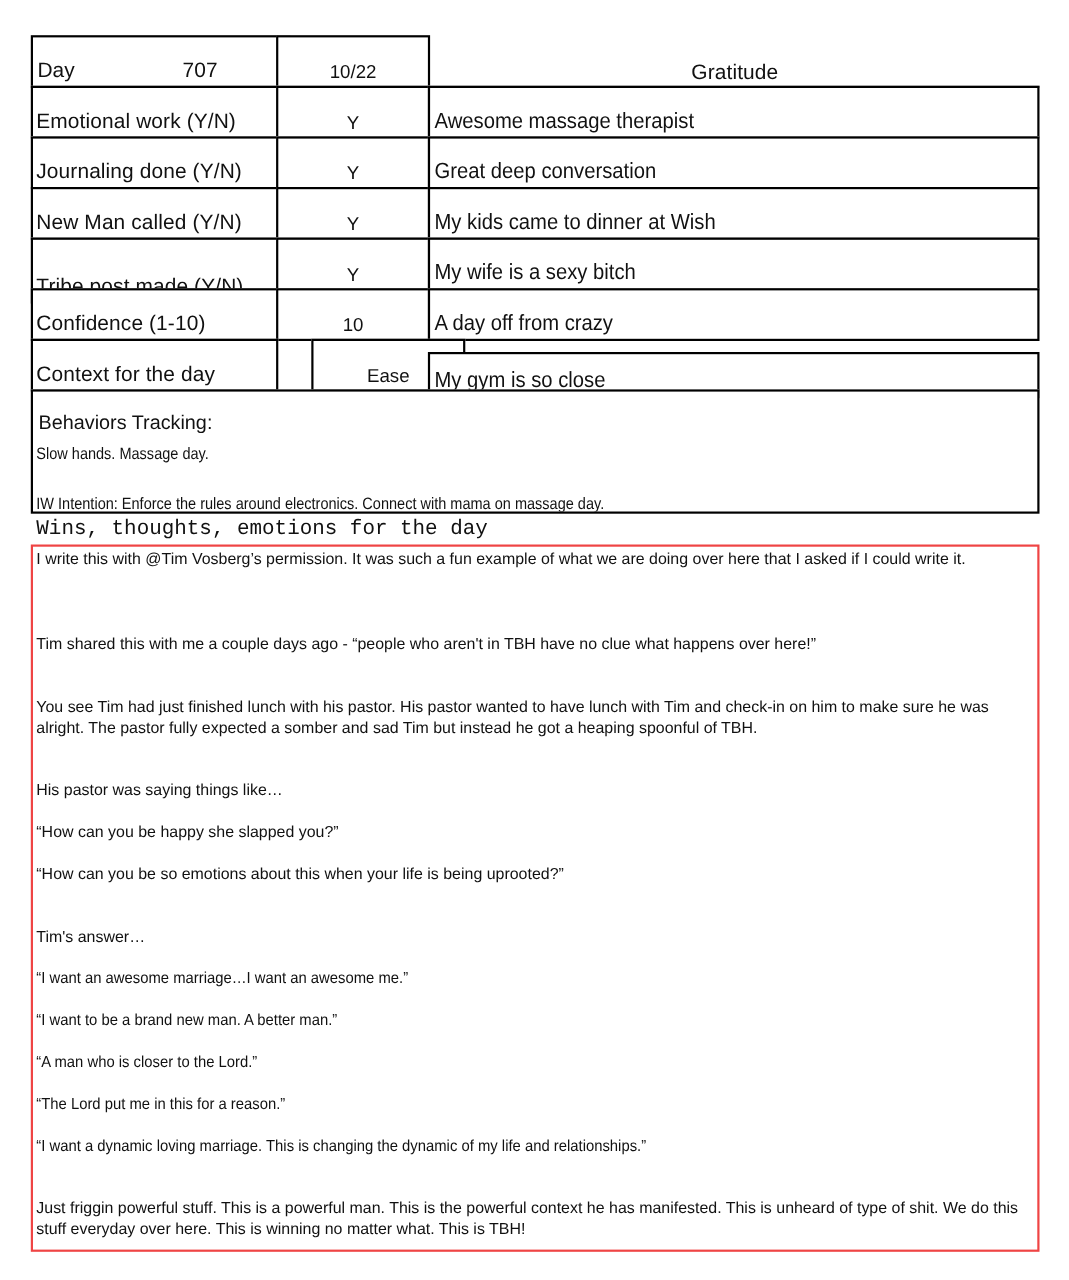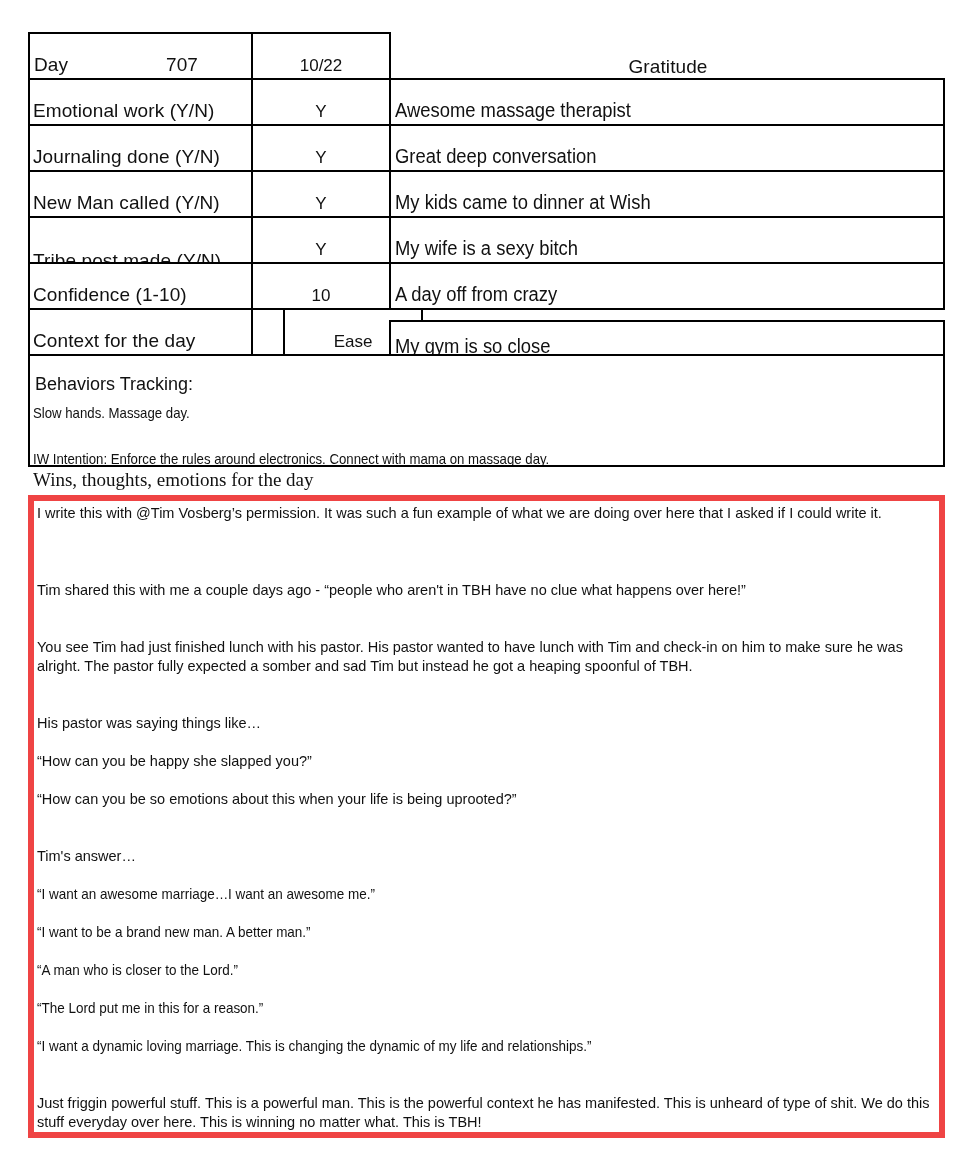--- a/index.html
+++ b/index.html
@@ -5,22 +5,22 @@
   html, body { margin: 0; padding: 0; background: #ffffff; }
   body { width: 972px; height: 1164px; position: relative; overflow: hidden; color: #111; }
   .sheet { position: absolute; left: 28px; top: 32px; width: 917px; }
   .cell { position: absolute; box-sizing: border-box; border: 2px solid #000; background: #fff; }
   .lbl { font-family: "Liberation Sans", sans-serif; font-size: 19px; letter-spacing: 0.1px; white-space: nowrap; }
   .val { font-family: "Liberation Sans", sans-serif; font-size: 17px; text-align: center; white-space: nowrap; }
   .grat { font-family: "Liberation Sans", sans-serif; font-size: 20px; white-space: nowrap; transform: scaleX(0.92); transform-origin: left center; }
   .txt { position: absolute; bottom: 2px; }
   .behav-title { position: absolute; left: 5px; top: 18px; font-family: "Liberation Sans", sans-serif; font-size: 18px; }
   .behav-line { position: absolute; left: 3px; font-family: "Liberation Sans", sans-serif; font-size: 15px; white-space: nowrap; transform: scaleX(0.88); transform-origin: left center; }
-  .wins-title { position: absolute; left: 33px; top: 469px; font-family: Liberation Serif, serif; font-size: 19px; }
-  .wins-box { position: absolute; left: 28px; top: 495px; width: 917px; height: 643px; box-sizing: border-box; border: 6px solid #ef4444; }
+  .wins-title { position: absolute; left: 33px; top: 469px; font-family: Liberation Mono, monospace; font-size: 19px; }
+  .wins-box { position: absolute; left: 28px; top: 495px; width: 917px; height: 643px; box-sizing: border-box; border: 2px solid #ef4444; }
   .para { position: absolute; left: 3px; width: 908px; font-family: "Liberation Sans", sans-serif; font-size: 14.5px; line-height: 19px; color: #111; }
   .para.narrow { transform: scaleX(0.93); transform-origin: left top; width: 980px; }
 </style>
 </head>
 <body>
 
 <div class="sheet">
 
   <div class="cell" style="left:0;top:0;width:236px;height:48px;">
     <span class="lbl txt" style="left:4px;">Day</span>

